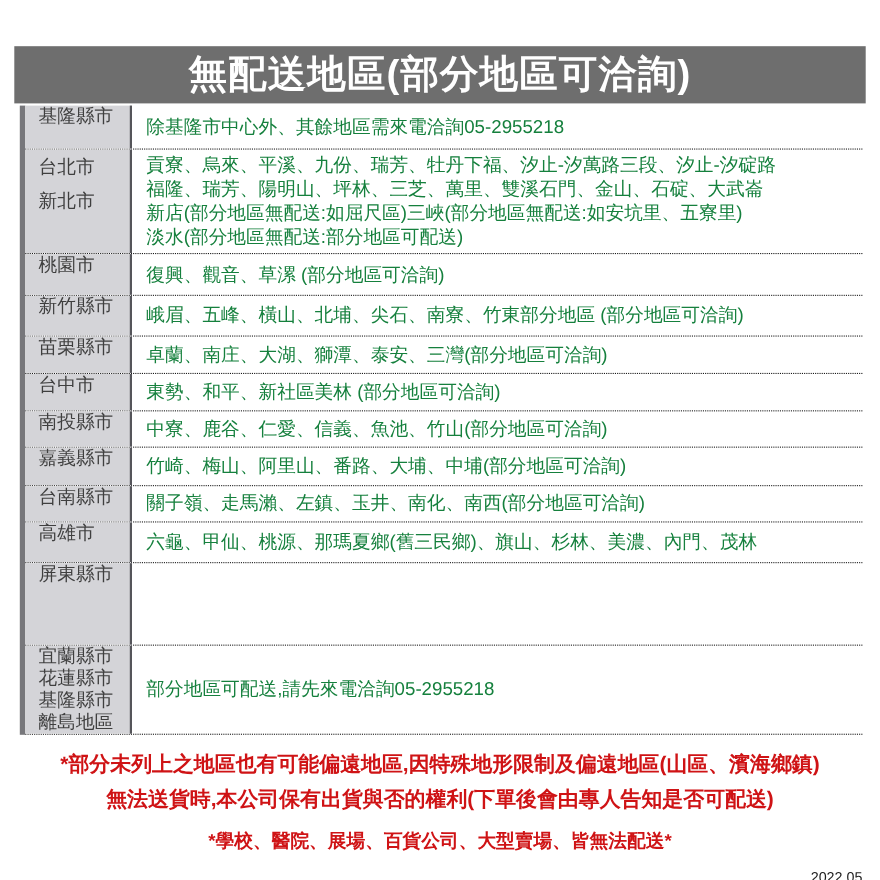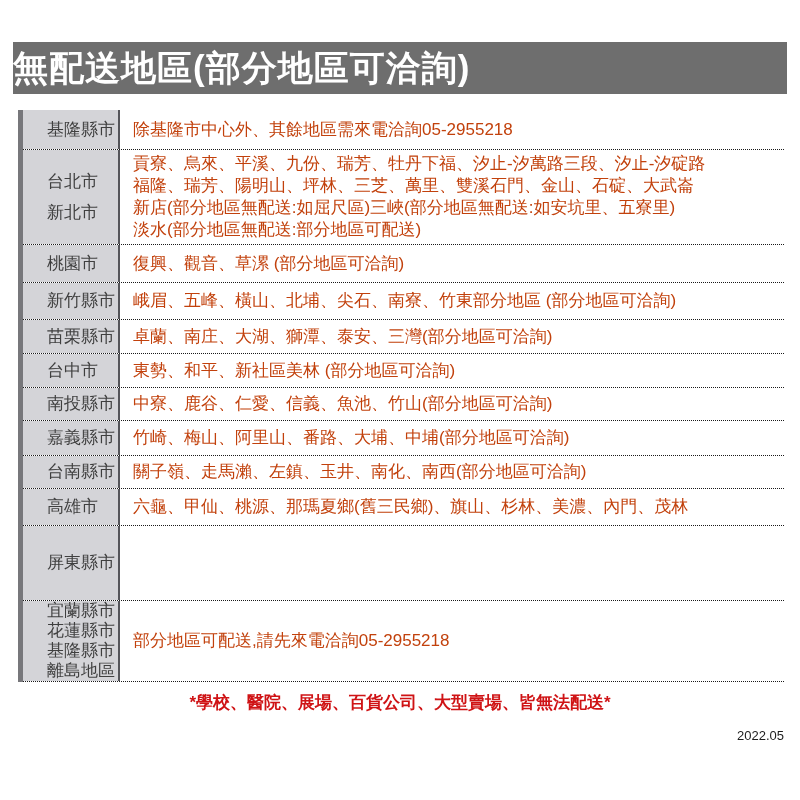--- a/index.html
+++ b/index.html
@@ -6,49 +6,49 @@
     --header-bg:#6e6e6e;
     --label-bg:#d4d4d8;
     --warning-red:#cf1315;
   }
   *{margin:0;padding:0;box-sizing:border-box;}
   html,body{width:800px;height:800px;overflow:hidden;background:#ffffff;
     font-family:"Liberation Sans", sans-serif;}
   .page{position:relative;width:800px;height:800px;background:#ffffff;}
 
   .banner{
-    margin:42px auto 16px;
+    margin:42px auto 2px;
     width:774px;height:52px;
     background:var(--header-bg);
     color:#ffffff;
     font-size:35px;font-weight:bold;
-    line-height:52px;
+    text-align:center;line-height:52px;
     letter-spacing:1px;
     white-space:nowrap;
   }
 
   .dtable{
     margin-left:18px;
     width:766px;
     border-left:5px solid #77777b;
   }
   .drow{
     display:flex;align-items:center;
     border-bottom:1px dotted #1a1a1a;
   }
   .label{
     width:97px;align-self:stretch;
     background:var(--label-bg);
     border-right:2px solid #55555a;
-    display:flex;flex-direction:column;justify-content:center;
-    padding-left:24px;
+    display:flex;flex-direction:column;justify-content:flex-start;
+    padding-left:12px;
   }
   .label-line{font-size:17px;line-height:20px;color:#3f3f3f;white-space:nowrap;}
   .content{flex:1;padding:3px 6px 3px 13px;}
-  .content-line{font-size:17px;line-height:22px;color:#c2410c;white-space:nowrap;}
+  .content-line{font-size:17px;line-height:22px;color:#15803d;white-space:nowrap;}
 
   #rows .drow:nth-child(1){min-height:40px}
   #rows .drow:nth-child(2){min-height:93px}
   #rows .drow:nth-child(3){min-height:38px}
   #rows .drow:nth-child(4){min-height:37px}
   #rows .drow:nth-child(5){min-height:34px}
   #rows .drow:nth-child(6){min-height:34px}
   #rows .drow:nth-child(7){min-height:33px}
   #rows .drow:nth-child(8){min-height:35px}
   #rows .drow:nth-child(9){min-height:33px}
@@ -194,18 +194,22 @@
           <div class="label-line">花蓮縣市</div>
           <div class="label-line">基隆縣市</div>
           <div class="label-line">離島地區</div>
         </div>
       <div class="content">
           <div class="content-line">部分地區可配送,請先來電洽詢05-2955218</div>
         </div>
     </div>
   </div>
 
+  <div class="footnote">
+    <div class="footnote-line">*部分未列上之地區也有可能偏遠地區,因特殊地形限制及偏遠地區(山區、濱海鄉鎮)</div>
+    <div class="footnote-line">無法送貨時,本公司保有出貨與否的權利(下單後會由專人告知是否可配送)</div>
+  </div>
 
   <div class="no-delivery-line">*學校、醫院、展場、百貨公司、大型賣場、皆無法配送*</div>
 
   <div class="version">2022.05</div>
 
 </div>
 
 </body></html>

